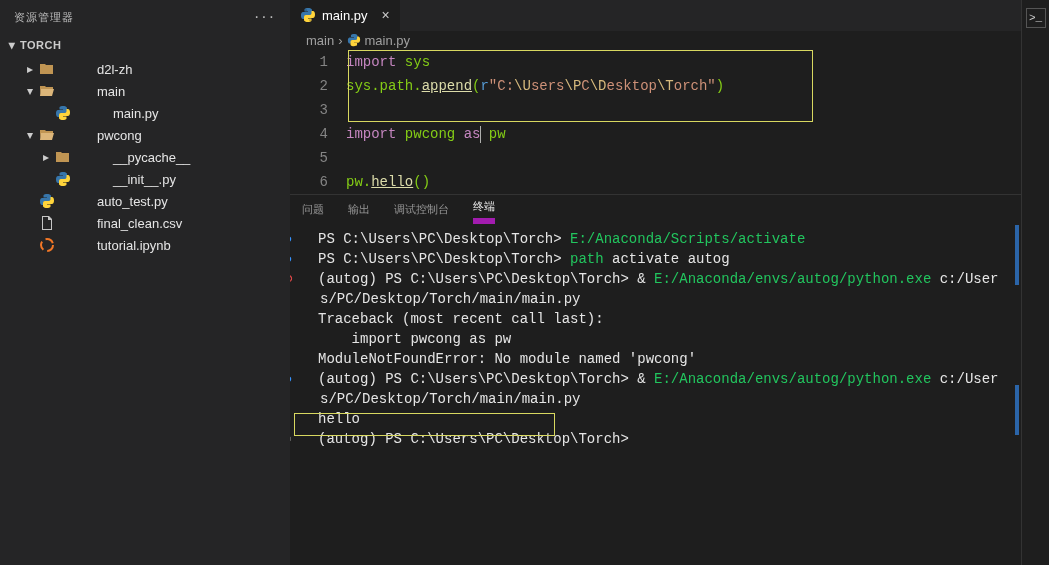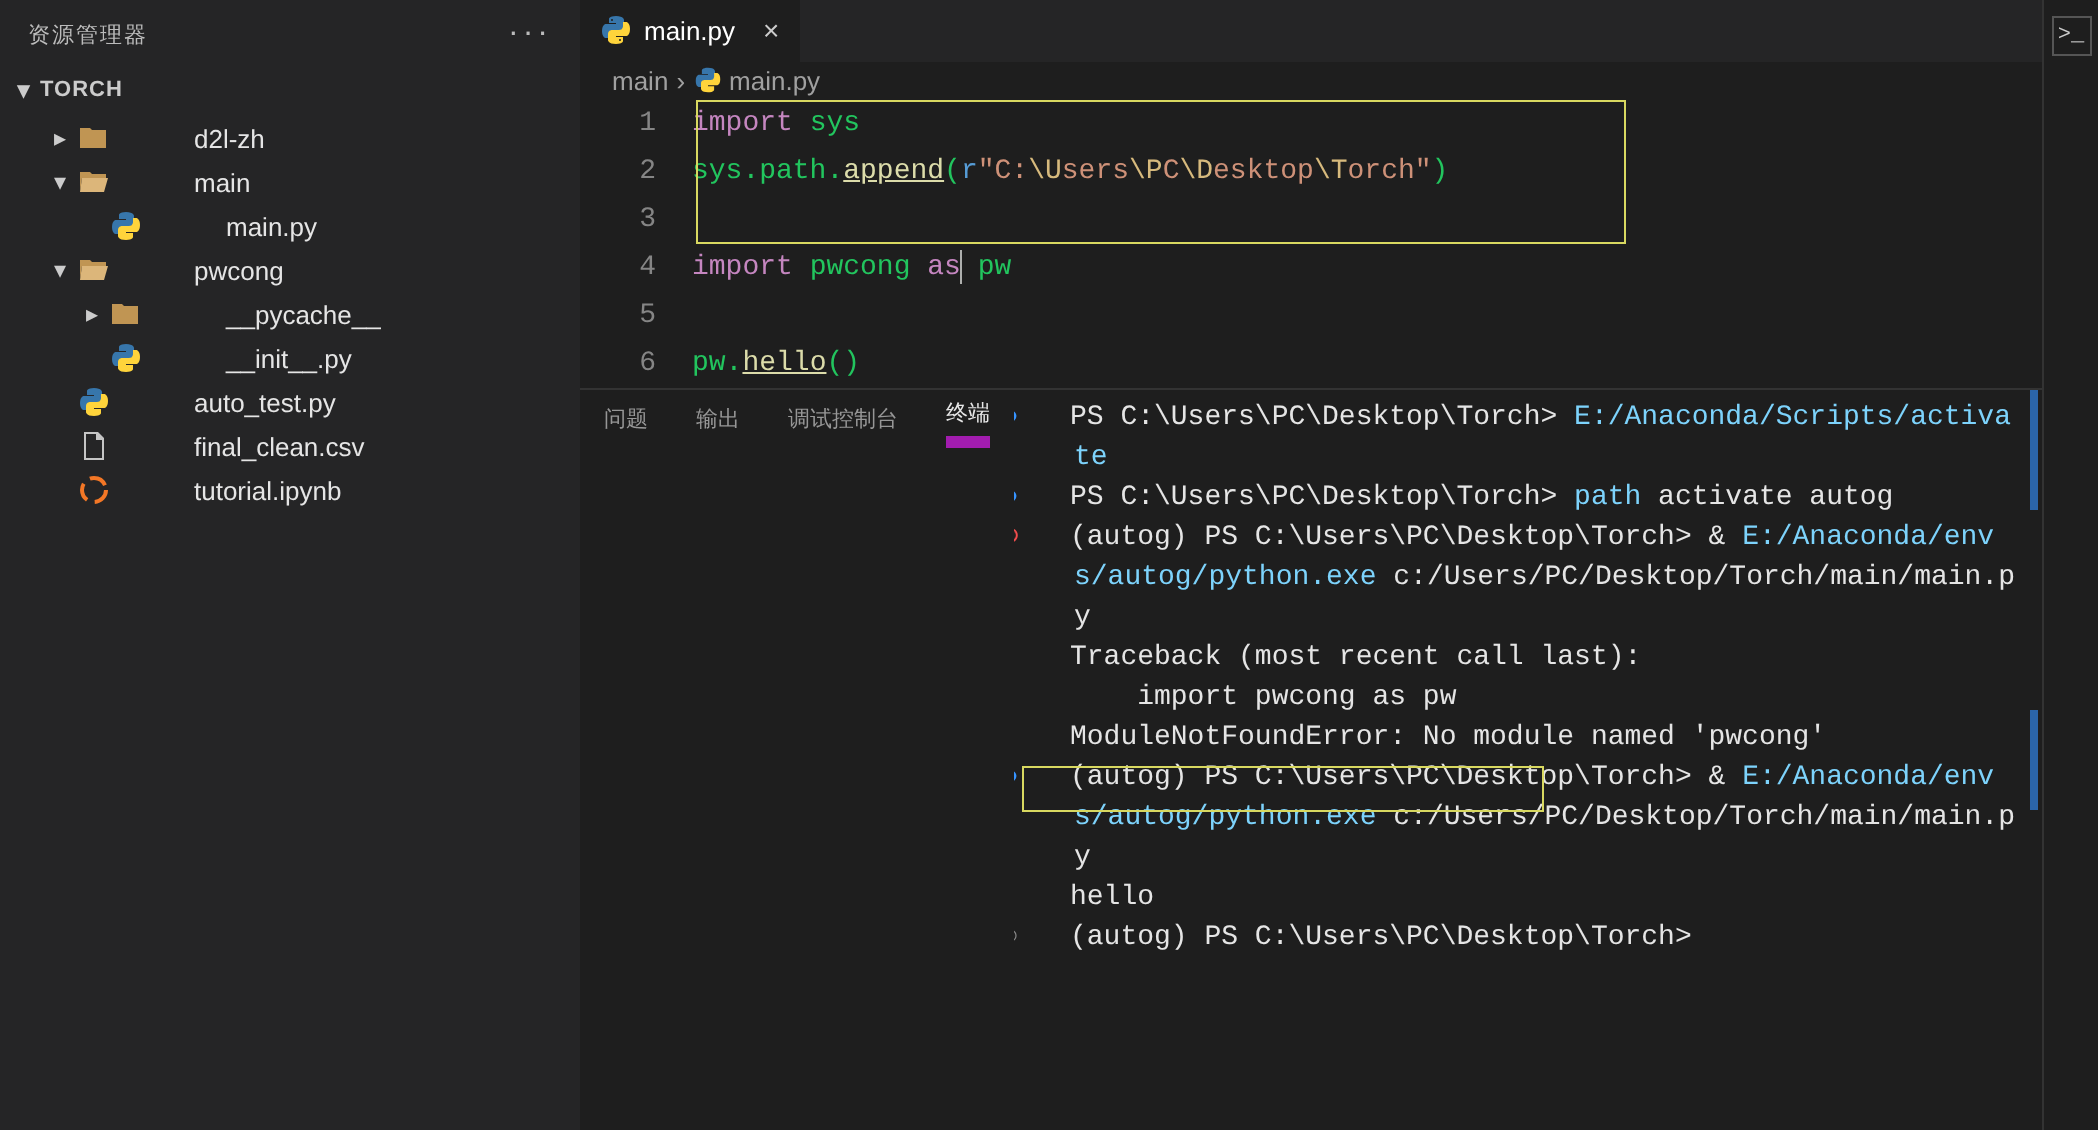--- a/index.html
+++ b/index.html
@@ -119,26 +119,26 @@
 .code-line { height: 24px; white-space: pre; }
 .highlight-box {
   position: absolute;
   border: 1px solid #d8d860;
   pointer-events: none;
 }
 .kw-purple { color: #c586c0; }
 .func { color: #dcdcaa; text-decoration: underline; }
 .str-orange { color: #ce9178; }
 .str-esc { color: #d7ba7d; }
-.white { color: #22c55e; }
+.white { color: #84cc16; }
 
 .panel {
   height: 424px;
   display: flex;
-  flex-direction: row;
+  flex-direction: column;
   border-top: 1px solid #333;
 }
 .panel-tabs {
   display: flex;
   height: 30px;
   padding: 0 12px;
   gap: 24px;
   font-family: "Segoe UI", sans-serif;
   font-size: 11px;
   align-items: center;
@@ -153,21 +153,21 @@
   padding: 4px 12px;
   overflow: hidden;
   position: relative;
 }
 .term-line { white-space: pre-wrap; word-break: break-all; padding-left: 18px; text-indent: -18px; }
 .bullet { display: inline-block; width: 12px; margin-right: 4px; }
 .b-blue { color: #3794ff; }
 .b-red { color: #f14c4c; }
 .b-grey { color: #888888; }
 .t-white { color: #e5e5e5; }
-.t-yellow { color: #7dd3fc; }
+.t-yellow { color: #22c55e; }
 
 .right-rail {
   width: 28px;
   background: #1e1e1e;
   border-left: 1px solid #333;
   display: flex;
   flex-direction: column;
   align-items: center;
   padding-top: 8px;
 }

